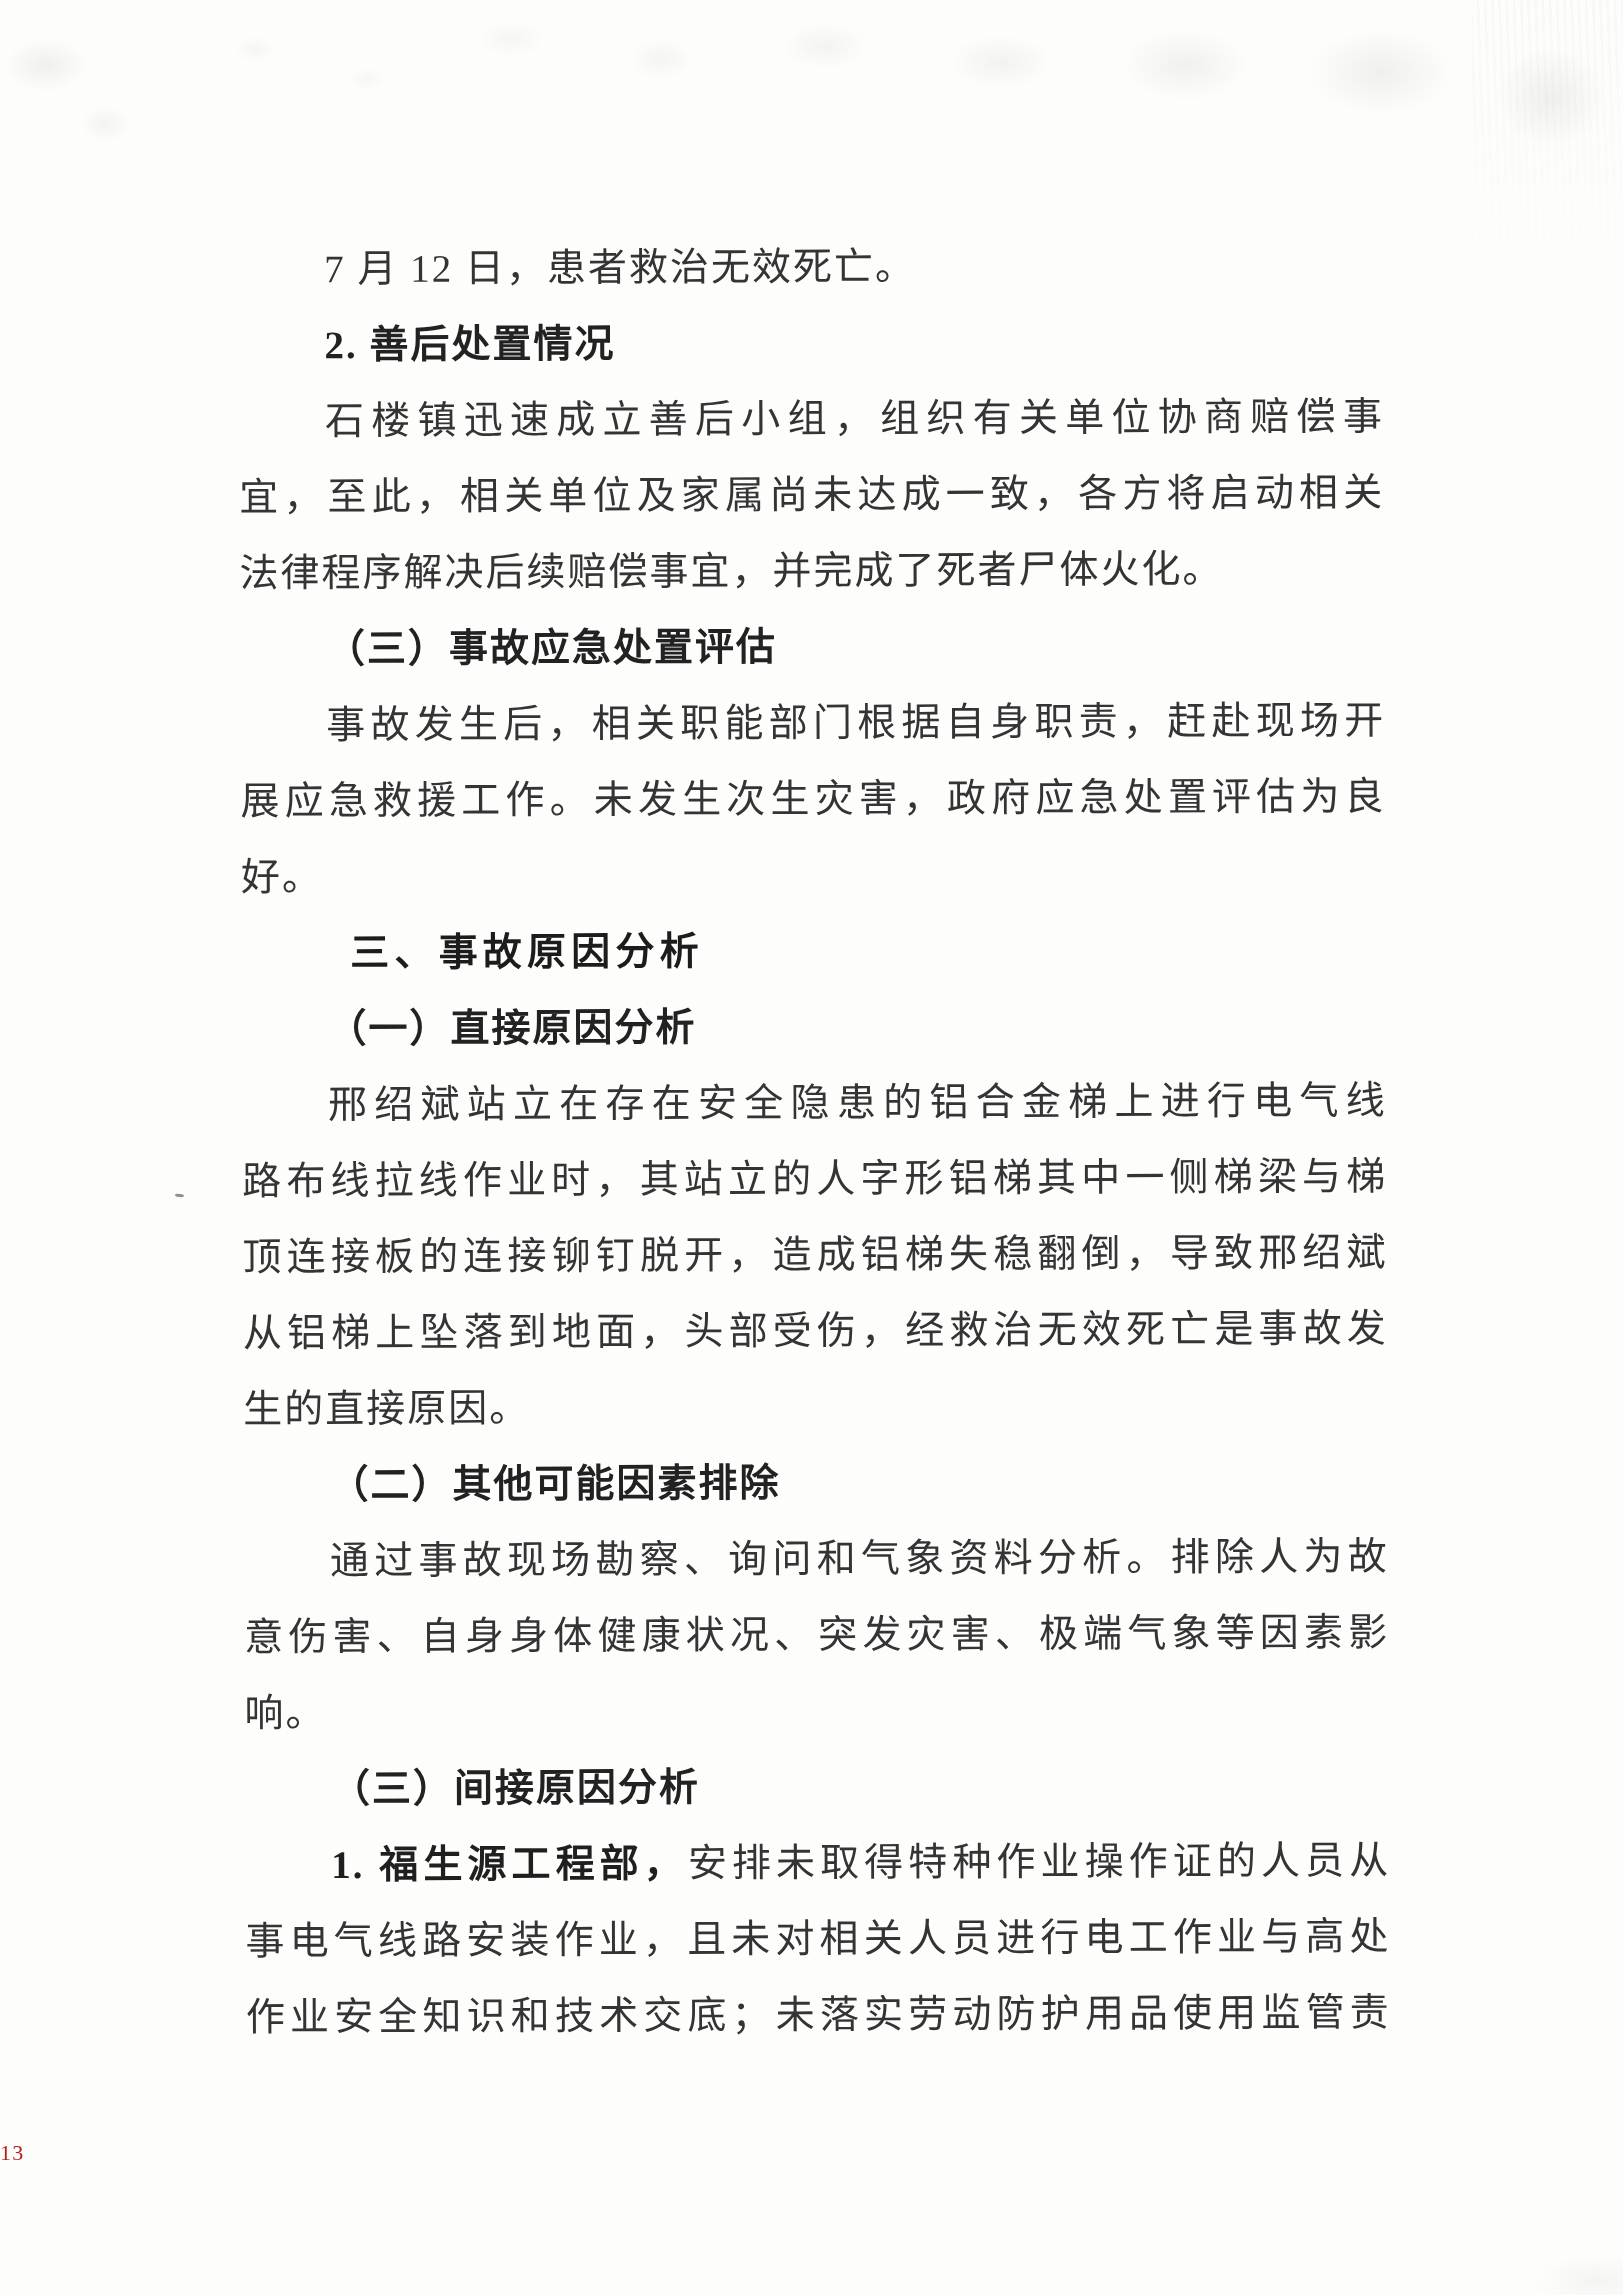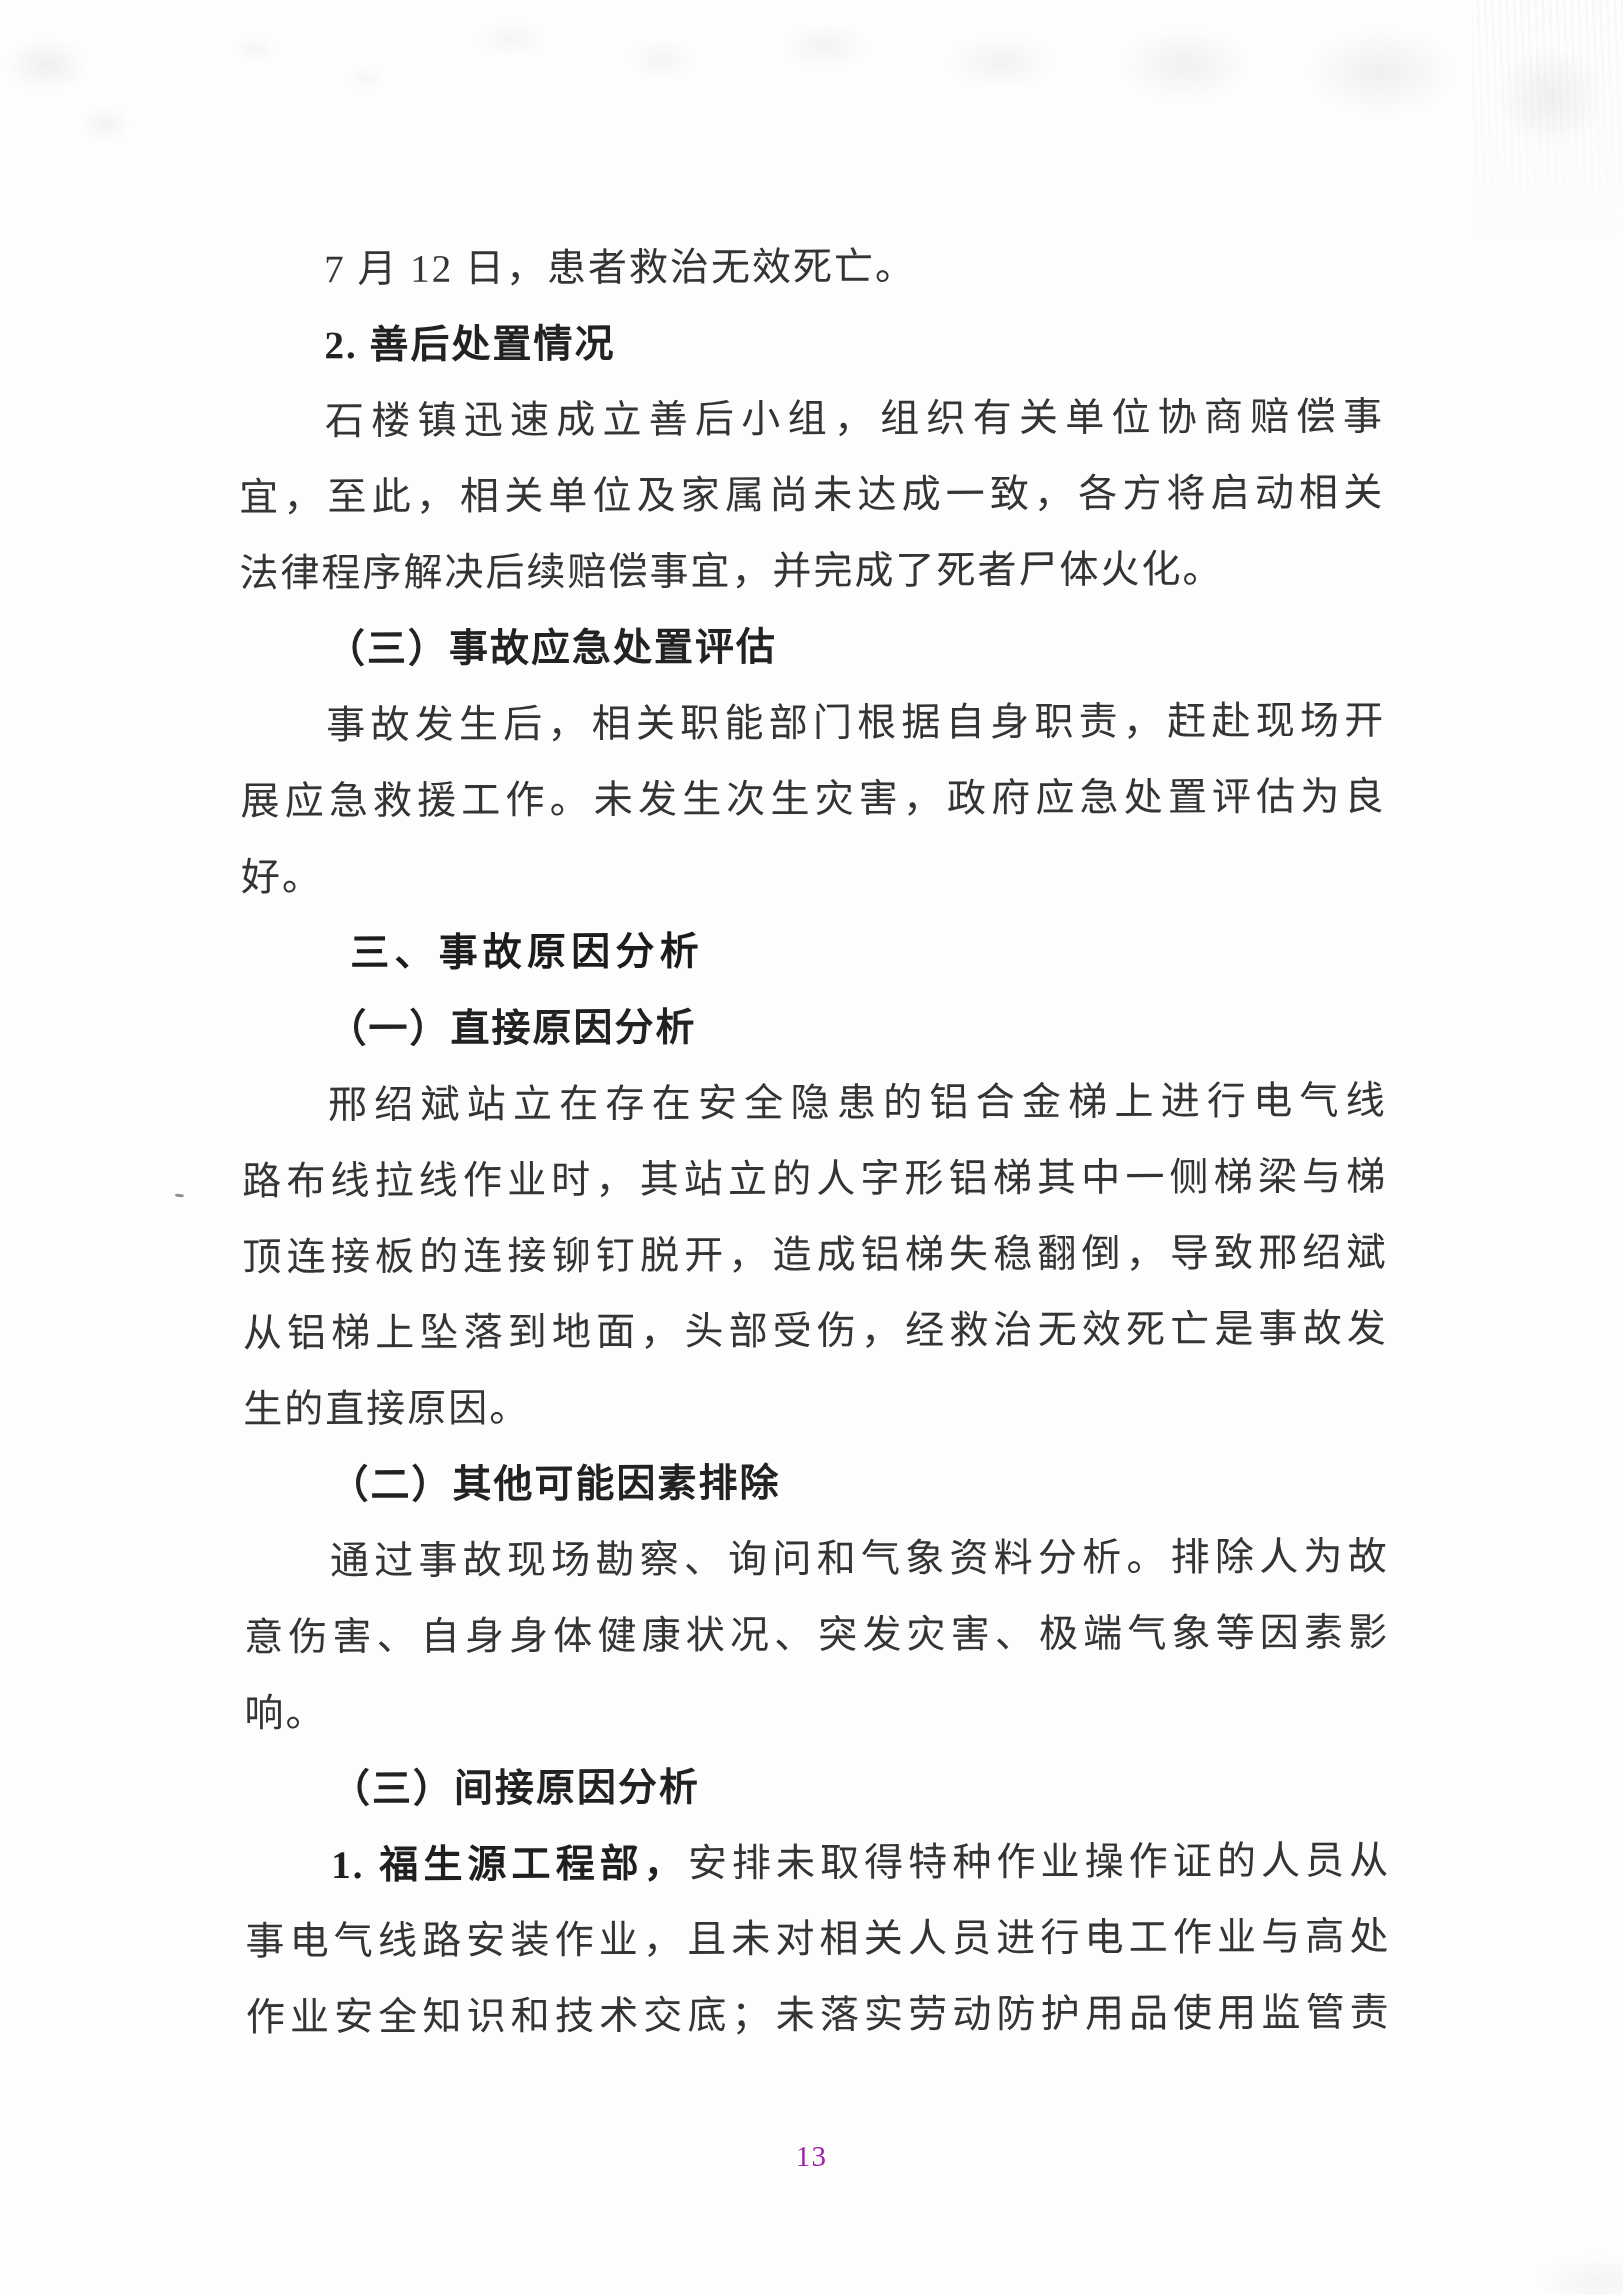--- a/index.html
+++ b/index.html
@@ -65,22 +65,21 @@
   p.line .seg.b{font-weight:700;color:#1f1f1f;}
   p.line.h2 .seg, p.line.h3 .seg{font-weight:700;color:#222222;}
   p.line.h1{
     font-family:"Liberation Sans", sans-serif;
     letter-spacing:5.2px;font-size:39px;
   }
   p.line.h1.indent{text-indent:109px;}
   p.line.h1 .seg{font-weight:700;color:#1c1c1c;}
   .page-number{
     position:absolute;left:0;top:2140px;width:1623px;
-    text-align:center;
-    font-size:29px;letter-spacing:1.3px;color:#a21caf;
+    font-size:22px;letter-spacing:1.3px;color:#b91c1c;
     font-family:"Liberation Serif", serif;
   }
 </style>
 </head>
 <body>
 
 <div class="page">
   <div class="noise-top"></div>
   <div class="noise-right"></div>
   <div class="noise-bottom"></div>

